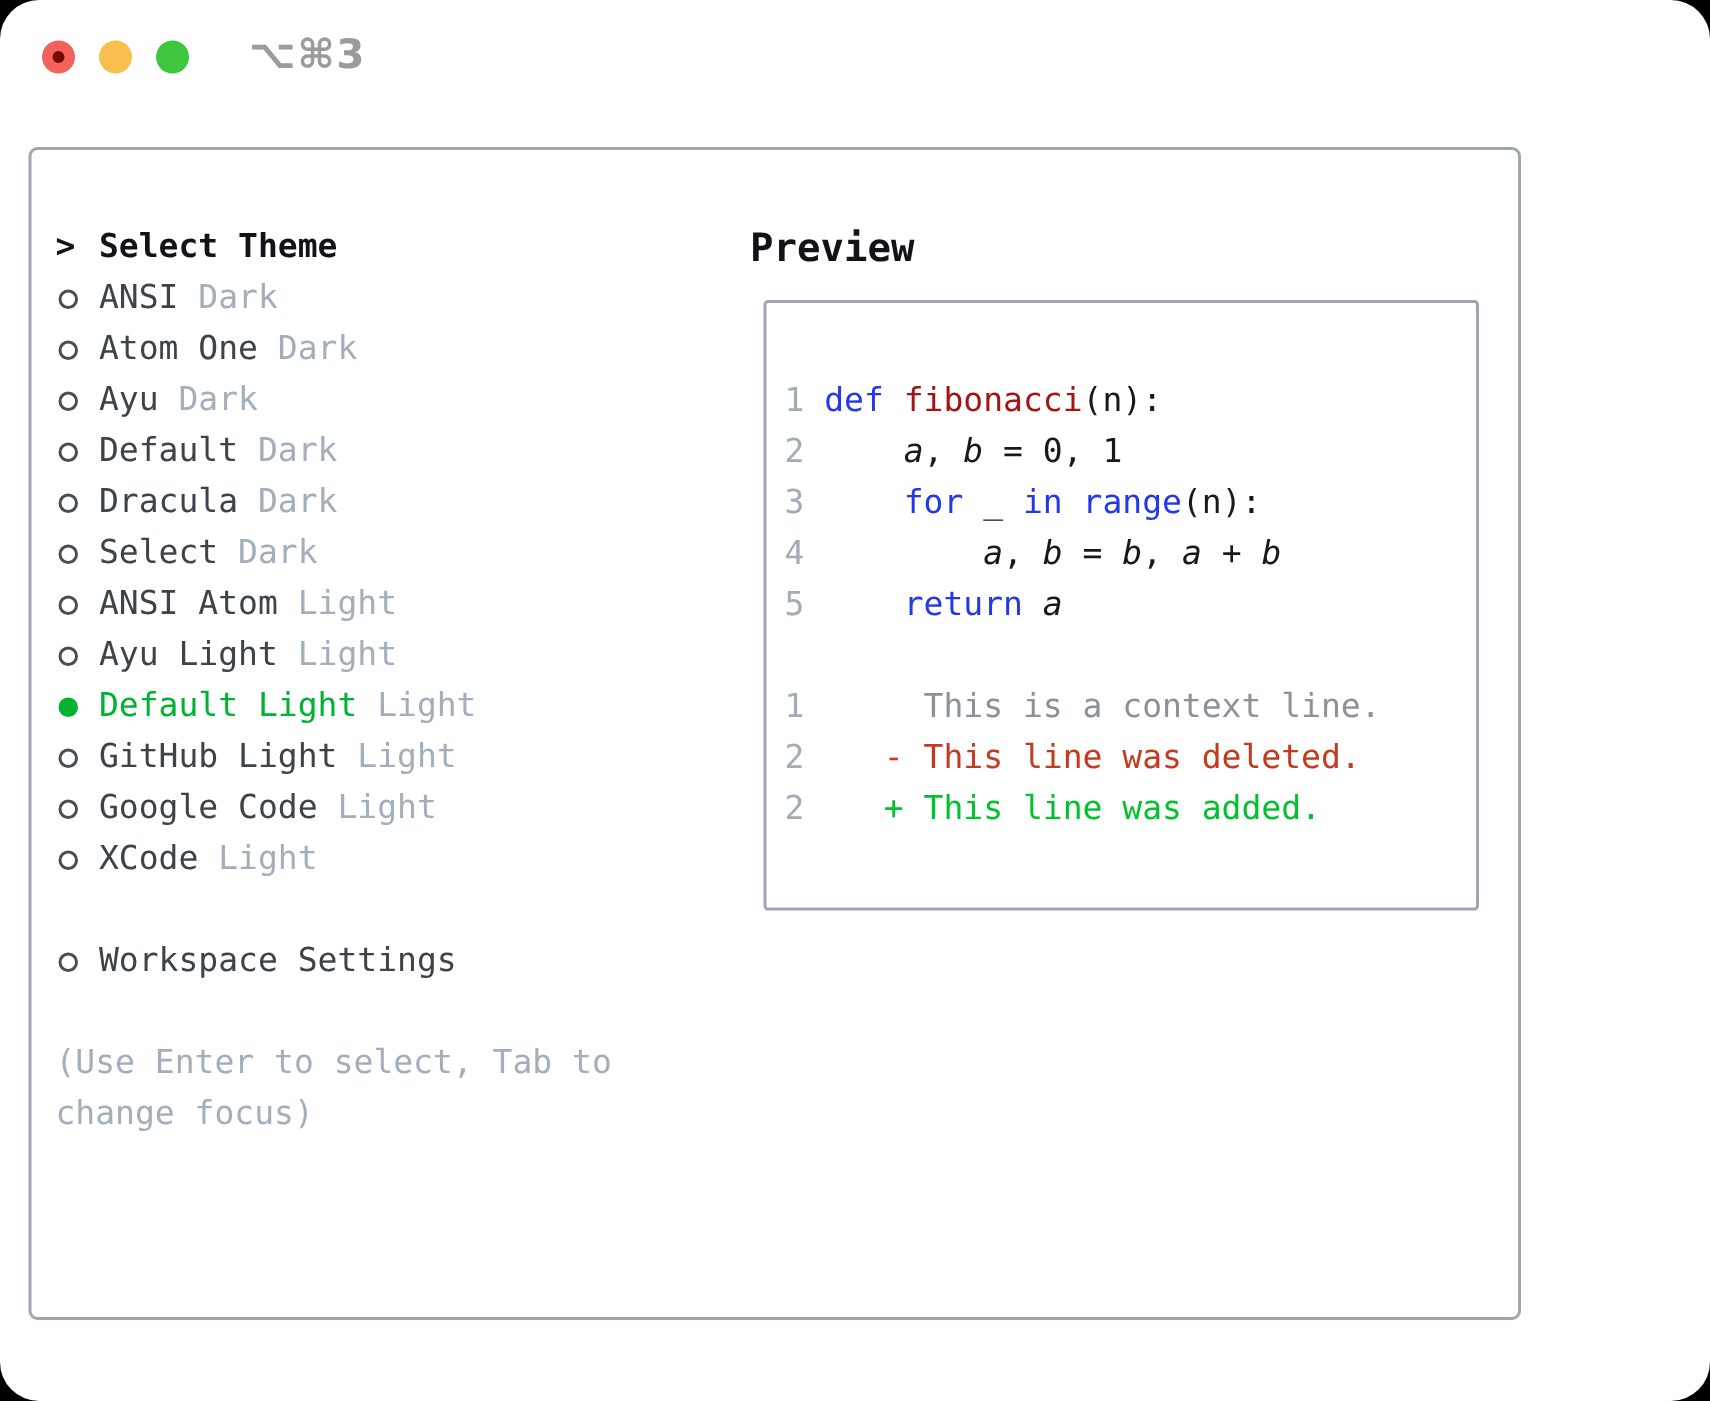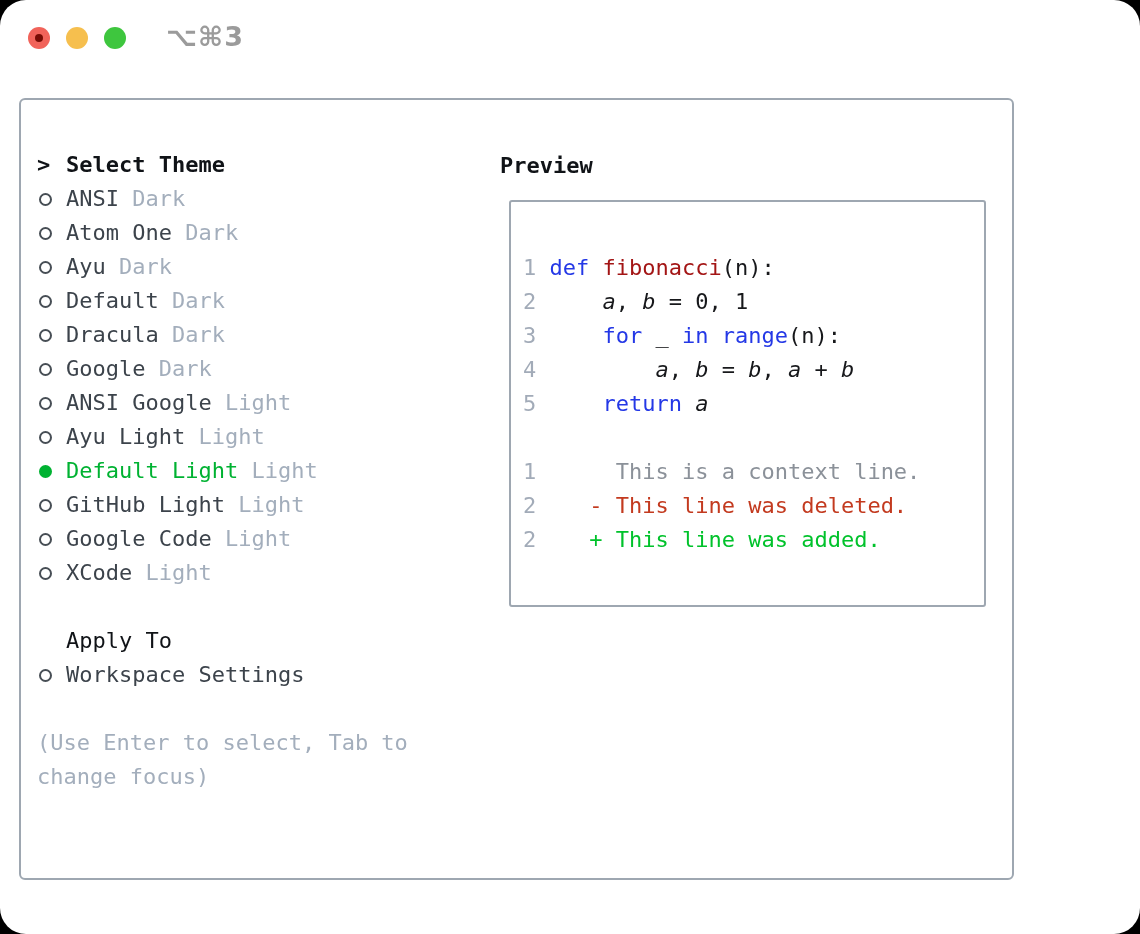--- a/index.html
+++ b/index.html
@@ -35,21 +35,21 @@
   .selected .circle { background:var(--accent-green); border-color:var(--accent-green); }
   .nm { color:var(--item-text); white-space:pre; }
   .selected .nm { color:var(--accent-green); }
   .vr { color:var(--muted); white-space:pre;margin-top:34px; }
   .apply-hdr { color:var(--header-text); }
   .spacer { height:34px; }
   .help { width:430px; color:var(--muted); white-space:normal; word-break:normal; }
 
   
   .preview-label { position:absolute; left:479px; top:49px; height:34px; line-height:34px;
-                   font-size:22px; font-weight:bold; color:var(--header-text); }
+                   font-size:26px; font-weight:bold; color:var(--header-text); }
   .preview-box { position:absolute; left:488px; top:100px; width:477px; height:407px;
                  border:2px solid var(--border); border-radius:3px; background:#fff; overflow:hidden; }
   .preview-box pre { margin:0; padding:49px 12px 0 12px; font-family:"DejaVu Sans Mono", monospace;
                      font-size:22px; line-height:34px; color:var(--code-text); }
   .cl { min-height:34px; white-space:pre; }
   .ln { color:var(--linenum); }
   .tok-kw { color:var(--keyword-blue); }
   .tok-fn { color:var(--function-red); }
   .tok-var { font-style:italic; color:var(--code-text); }
   .tok-pl { color:var(--code-text); }
@@ -101,26 +101,26 @@
     <span class="label"><span class="nm">Default</span><span class="vr"> Dark</span></span>
   </div>
 
   <div class="row option">
     <span class="marker"><span class="circle"></span></span>
     <span class="label"><span class="nm">Dracula</span><span class="vr"> Dark</span></span>
   </div>
 
   <div class="row option">
     <span class="marker"><span class="circle"></span></span>
-    <span class="label"><span class="nm">Google</span><span class="vr"> Dark</span></span>
+    <span class="label"><span class="nm">Select</span><span class="vr"> Dark</span></span>
   </div>
 
   <div class="row option">
     <span class="marker"><span class="circle"></span></span>
-    <span class="label"><span class="nm">ANSI Google</span><span class="vr"> Light</span></span>
+    <span class="label"><span class="nm">ANSI Atom</span><span class="vr"> Light</span></span>
   </div>
 
   <div class="row option">
     <span class="marker"><span class="circle"></span></span>
     <span class="label"><span class="nm">Ayu Light</span><span class="vr"> Light</span></span>
   </div>
 
   <div class="row option selected">
     <span class="marker"><span class="circle"></span></span>
     <span class="label"><span class="nm">Default Light</span><span class="vr"> Light</span></span>
@@ -137,24 +137,20 @@
   </div>
 
   <div class="row option">
     <span class="marker"><span class="circle"></span></span>
     <span class="label"><span class="nm">XCode</span><span class="vr"> Light</span></span>
   </div>
 </div>
 
         <div class="spacer"></div>
 
-        <div class="row">
-          <span class="marker"></span>
-          <span class="apply-hdr">Apply To</span>
-        </div>
 
         <div id="apply-options">
 
   <div class="row option">
     <span class="marker"><span class="circle"></span></span>
     <span class="label"><span class="nm">Workspace Settings</span><span class="vr"></span></span>
   </div>
 </div>
 
         <div class="spacer"></div>

